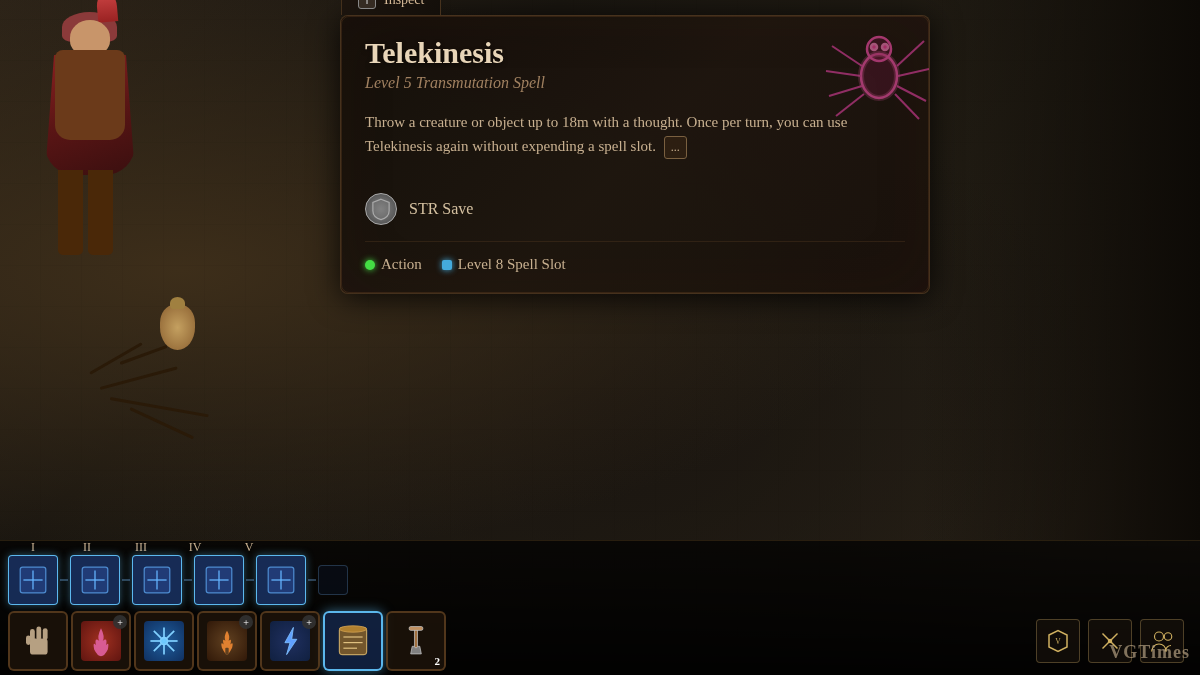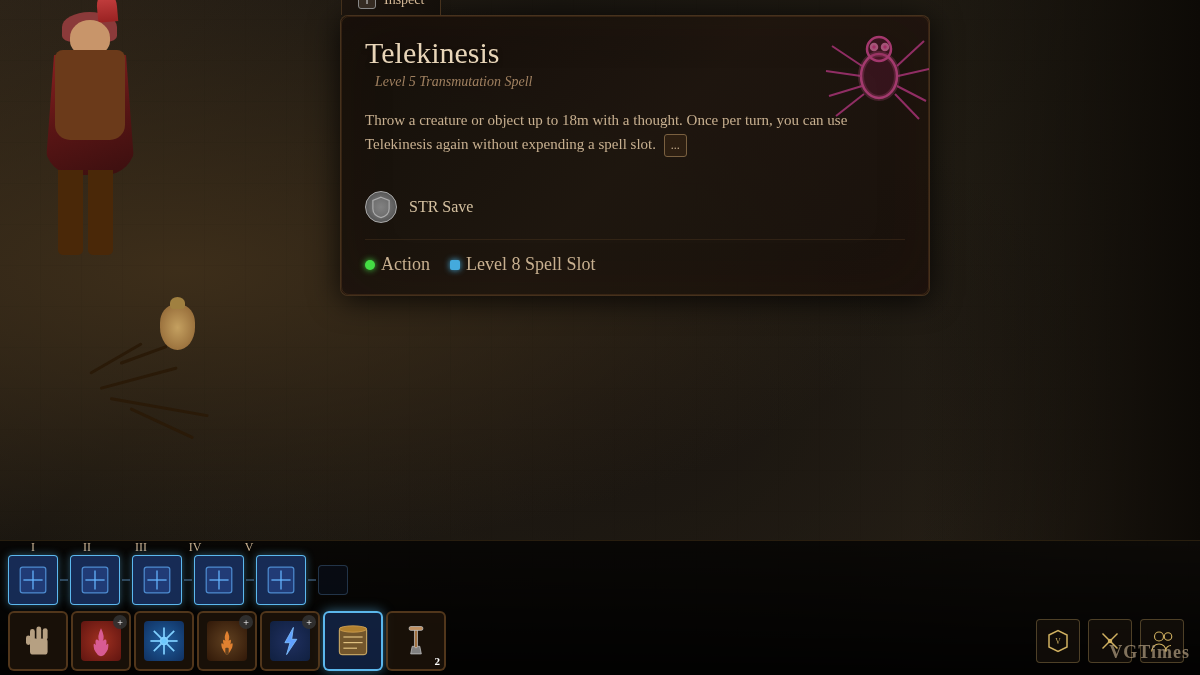--- a/index.html
+++ b/index.html
@@ -219,31 +219,30 @@
       width: 100%;
       height: 100%;
       position: relative;
     }
 
     
     .spell-name {
       font-size: 30px;
       color: #e8d5b8;
       font-family: 'Georgia', serif;
-      font-weight: normal;
+      font-weight: bold;
       margin-bottom: 4px;
       text-shadow: 0 2px 4px rgba(0,0,0,0.5);
     }
 
     .spell-subtitle {
-      font-size: 14px;
+      font-size: 16px;
       color: #a08060;
       margin-bottom: 18px;
       font-style: italic;
-      margin-left: 10px;
     }
 
     
     .spell-description {
       font-size: 15px;
       color: #c8b090;
       line-height: 1.6;
       margin-bottom: 34px;
     }
 
@@ -327,21 +326,21 @@
 
     .action-dot-blue {
       width: 10px;
       height: 10px;
       background: #44aadd;
       box-shadow: 0 0 6px #44aadd;
       border-radius: 2px;
     }
 
     .action-label {
-      font-size: 18px;
+      font-size: 15px;
       color: #c8b090;
     }
 
     
     .right-area {
       position: absolute;
       right: 0;
       top: 0;
       width: 280px;
       height: 540px;

